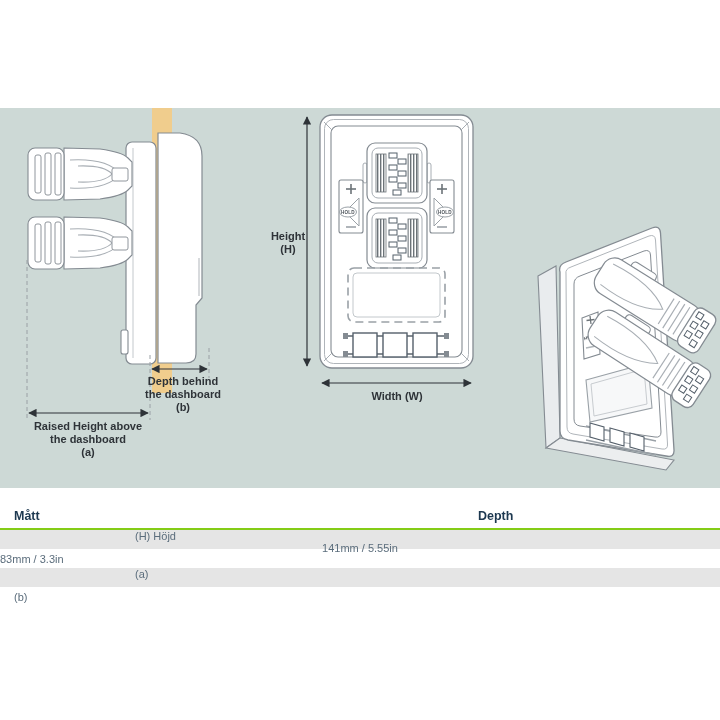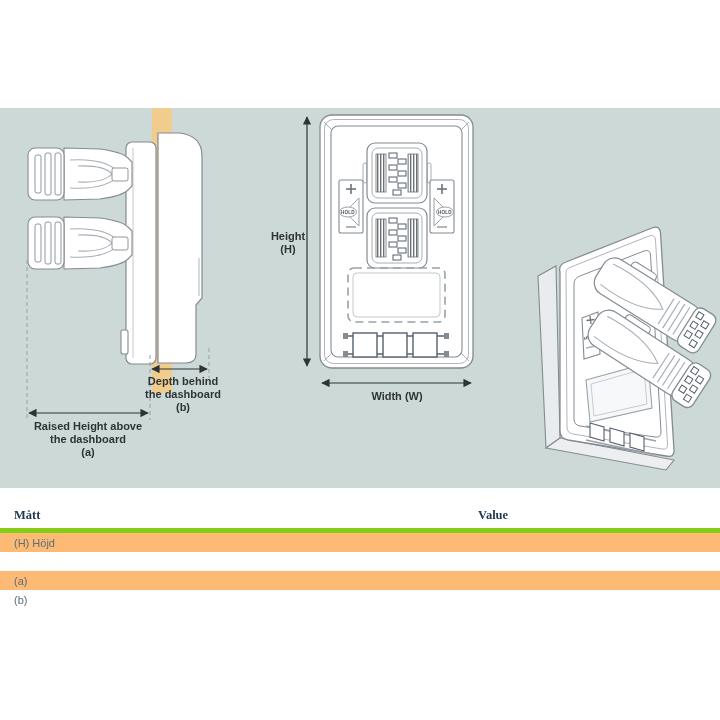--- a/index.html
+++ b/index.html
@@ -8,24 +8,24 @@
     font-family:"Liberation Sans", sans-serif;background:#ffffff;
   }
   .band{position:absolute;left:0;top:108px;width:720px;height:380px;background:#cdd9d6;}
   .band svg{position:absolute;display:block;}
   svg text{font-family:"Liberation Sans", sans-serif;}
   .dim-label{font-size:11px;font-weight:600;fill:#2e3338;}
   .hold-text{font-size:4.6px;font-weight:700;fill:#4a5158;letter-spacing:.2px;}
 
   
   .dim-table{position:absolute;left:0;top:503px;width:720px;}
-  .t-head{display:flex;height:25px;align-items:center;border-bottom:5px solid #84cc16;font-family:Liberation Serif, serif;}
+  .t-head{display:flex;height:25px;align-items:center;border-bottom:2px solid #84cc16;}
   .t-head .t-cell{font-size:12.5px;font-weight:700;color:#1d3850;}
   .t-row{display:flex;height:19px;align-items:center;}
-  .t-row.odd{background:#fdba74;}
+  .t-row.odd{background:#e5e5e5;flex-direction:column;}
   .t-cell{font-size:11px;color:#5b6d7c;white-space:nowrap;}
   .c1{width:464px;padding-left:14px;flex:0 0 auto;}
   .c2{flex:1;}
 </style>
 </head>
 <body>
 
 <div class="stage">
 
   <div class="band">
@@ -277,26 +277,28 @@
           <rect x="174" y="117" width="6" height="6"></rect>
             <rect x="183" y="122" width="6" height="6"></rect>
         </g>
       </g>
     </svg>
   </div>
 
   <div class="dim-table">
     <div class="t-head">
       <div class="t-cell c1">Mått</div>
-      <div class="t-cell c2">Value</div>
+      <div class="t-cell c2">Depth</div>
     </div>
     <div class="t-row odd">
       <div class="t-cell c1">(H) Höjd</div>
+      <div class="t-cell c2">141mm / 5.55in</div>
     </div>
     <div class="t-row">
+      <div class="t-cell c2">83mm / 3.3in</div>
     </div>
     <div class="t-row odd">
       <div class="t-cell c1">(a)</div>
     </div>
     <div class="t-row">
       <div class="t-cell c1">(b)</div>
     </div>
   </div>
 
 </div>

